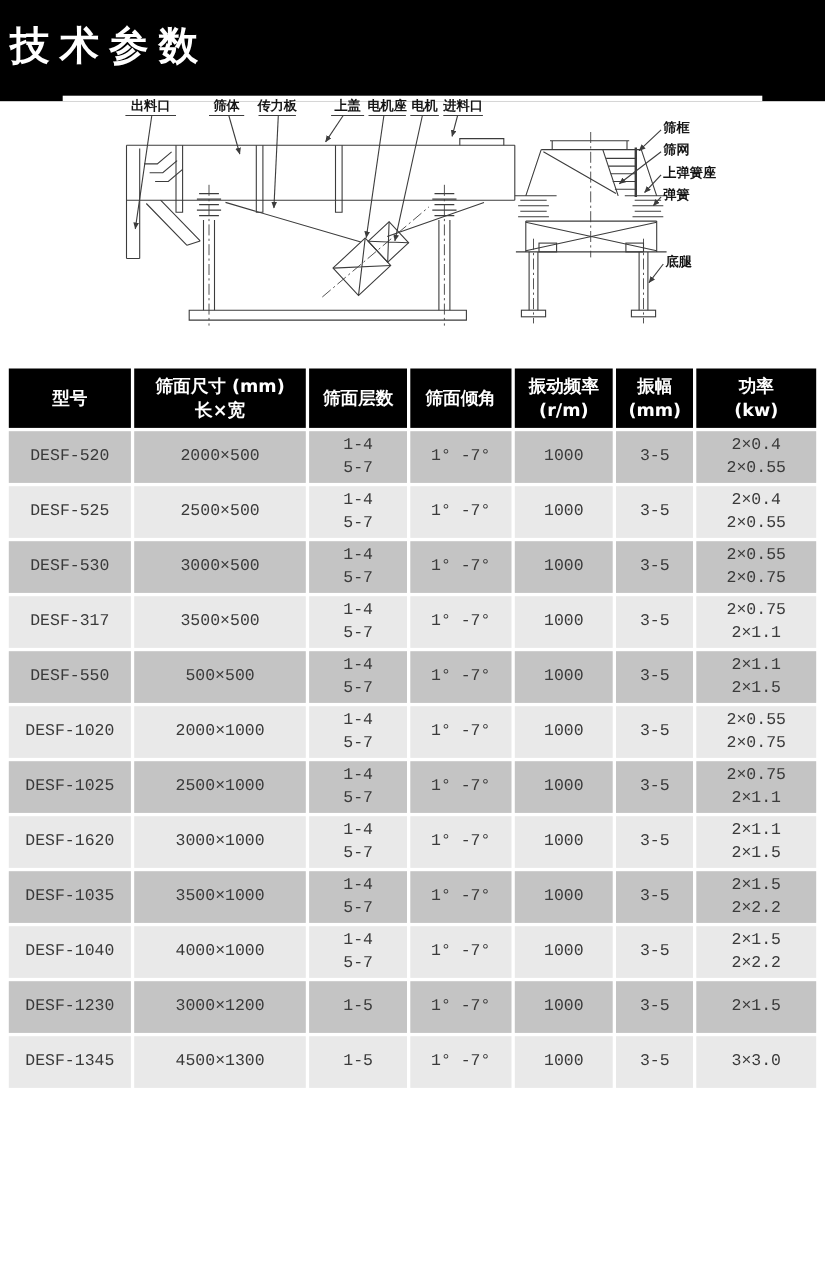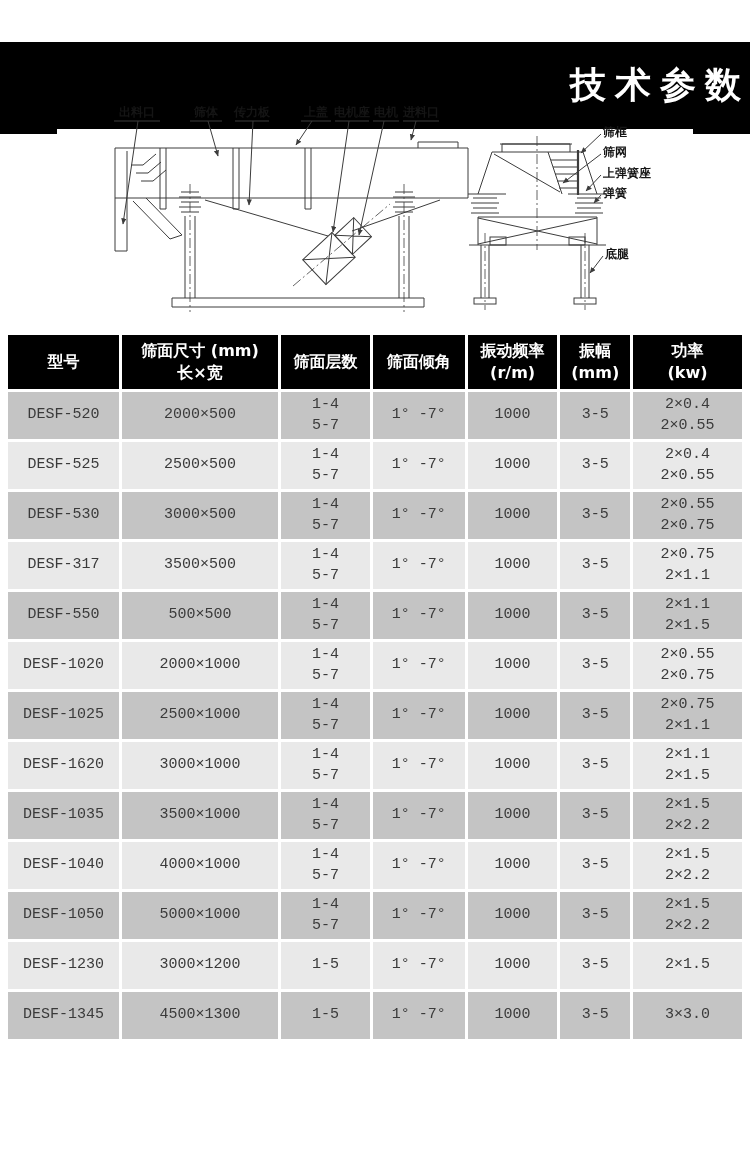--- a/index.html
+++ b/index.html
@@ -4,32 +4,32 @@
 <style>
   html,body{margin:0;padding:0;}
   body{
     width:750px;height:1158px;position:relative;
     background:var(--page_bg,#fff);
     font-family:"Liberation Sans","DejaVu Sans",sans-serif;
   }
   .banner{
     position:absolute;top:0;left:0;width:750px;height:92px;
     background:var(--banner_bg,#000);
-    display:flex;align-items:center;justify-content:flex-end;margin-top:42px;
+    display:flex;align-items:center;justify-content:flex-start;
   }
   .banner::after{
     content:"";position:absolute;left:57px;right:57px;bottom:0;height:5px;
     background:var(--page_bg,#fff);
   }
   .banner h1{
     margin:0 0 6px 0;color:var(--banner_text,#fff);
     font:bold 36px/1 "DejaVu Sans","Liberation Sans",sans-serif;
     letter-spacing:9px;text-indent:9px;
   }
-  .diagram{position:absolute;top:88px;left:0;width:750px;height:244px;}
+  .diagram{position:absolute;top:72px;left:0;width:750px;height:244px;}
   .ln{stroke:var(--line,#3c3c3c);fill:none;stroke-width:1;}
   .bold{stroke-width:2.2;}
   .cl{stroke:var(--line,#3c3c3c);fill:none;stroke-width:.8;stroke-dasharray:10 3 2 3;}
   .ld{stroke:var(--line,#3c3c3c);fill:none;stroke-width:1;marker-end:url(#arr);}
   .diagram text{
     font:bold 12px "DejaVu Sans","Liberation Sans",sans-serif;
     fill:#151515;
   }
   table.spec{
     position:absolute;top:332px;left:5px;
@@ -290,31 +290,20 @@
     <td>4000×1000</td>
     <td>1-4
 5-7</td>
     <td>1° -7°</td>
     <td>1000</td>
     <td>3-5</td>
     <td>2×1.5
 2×2.2</td>
   </tr>
       <tr>
-    <td>DESF-1050</td>
-    <td>5000×1000</td>
-    <td>1-4
-5-7</td>
-    <td>1° -7°</td>
-    <td>1000</td>
-    <td>3-5</td>
-    <td>2×1.5
-2×2.2</td>
-  </tr>
-      <tr>
     <td>DESF-1230</td>
     <td>3000×1200</td>
     <td>1-5</td>
     <td>1° -7°</td>
     <td>1000</td>
     <td>3-5</td>
     <td>2×1.5</td>
   </tr>
       <tr>
     <td>DESF-1345</td>

